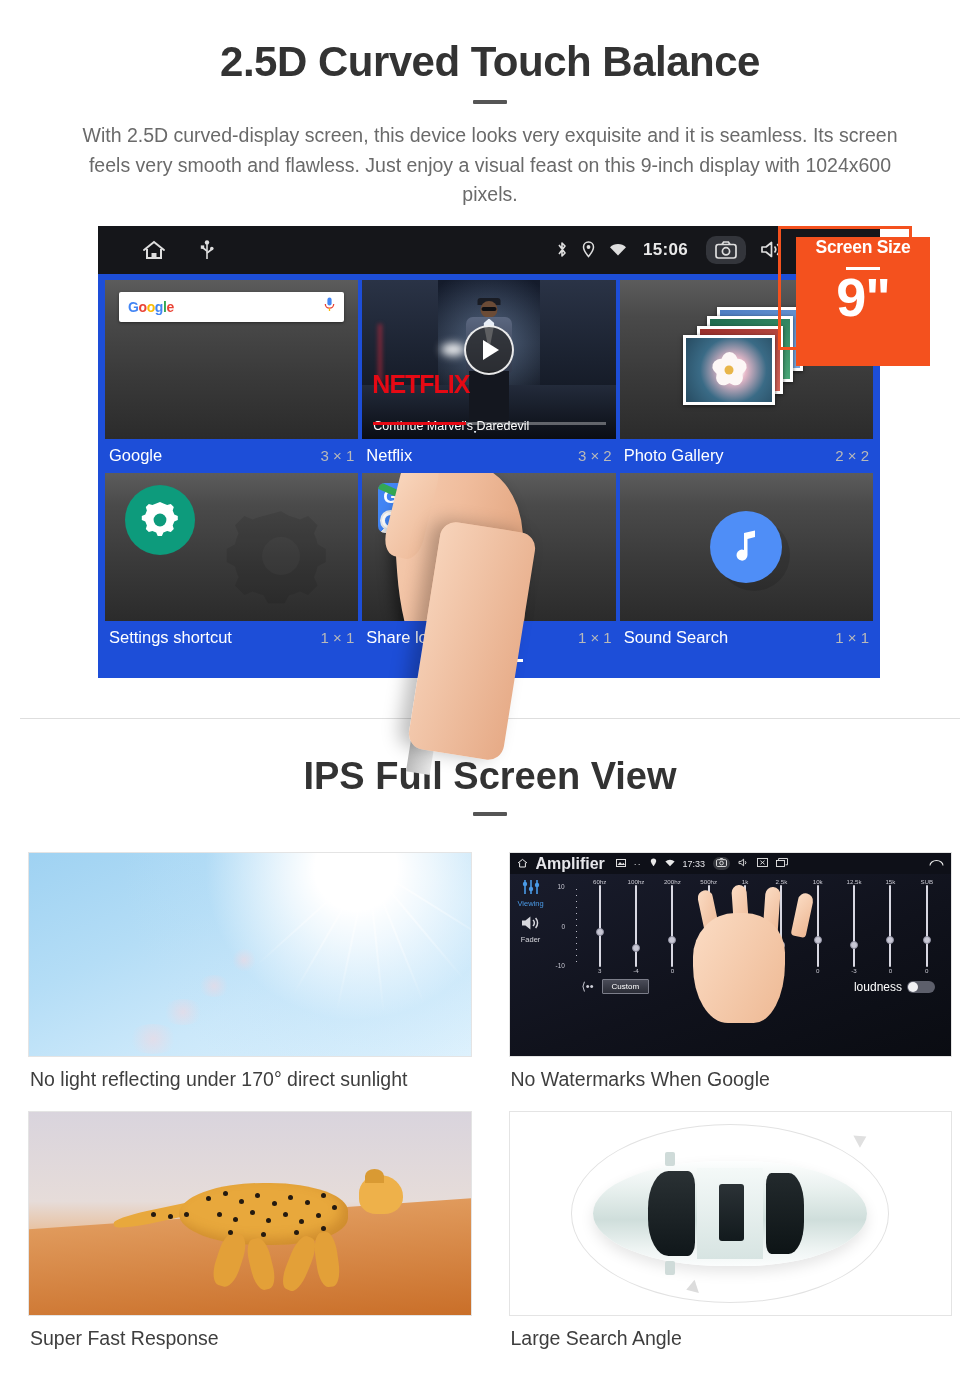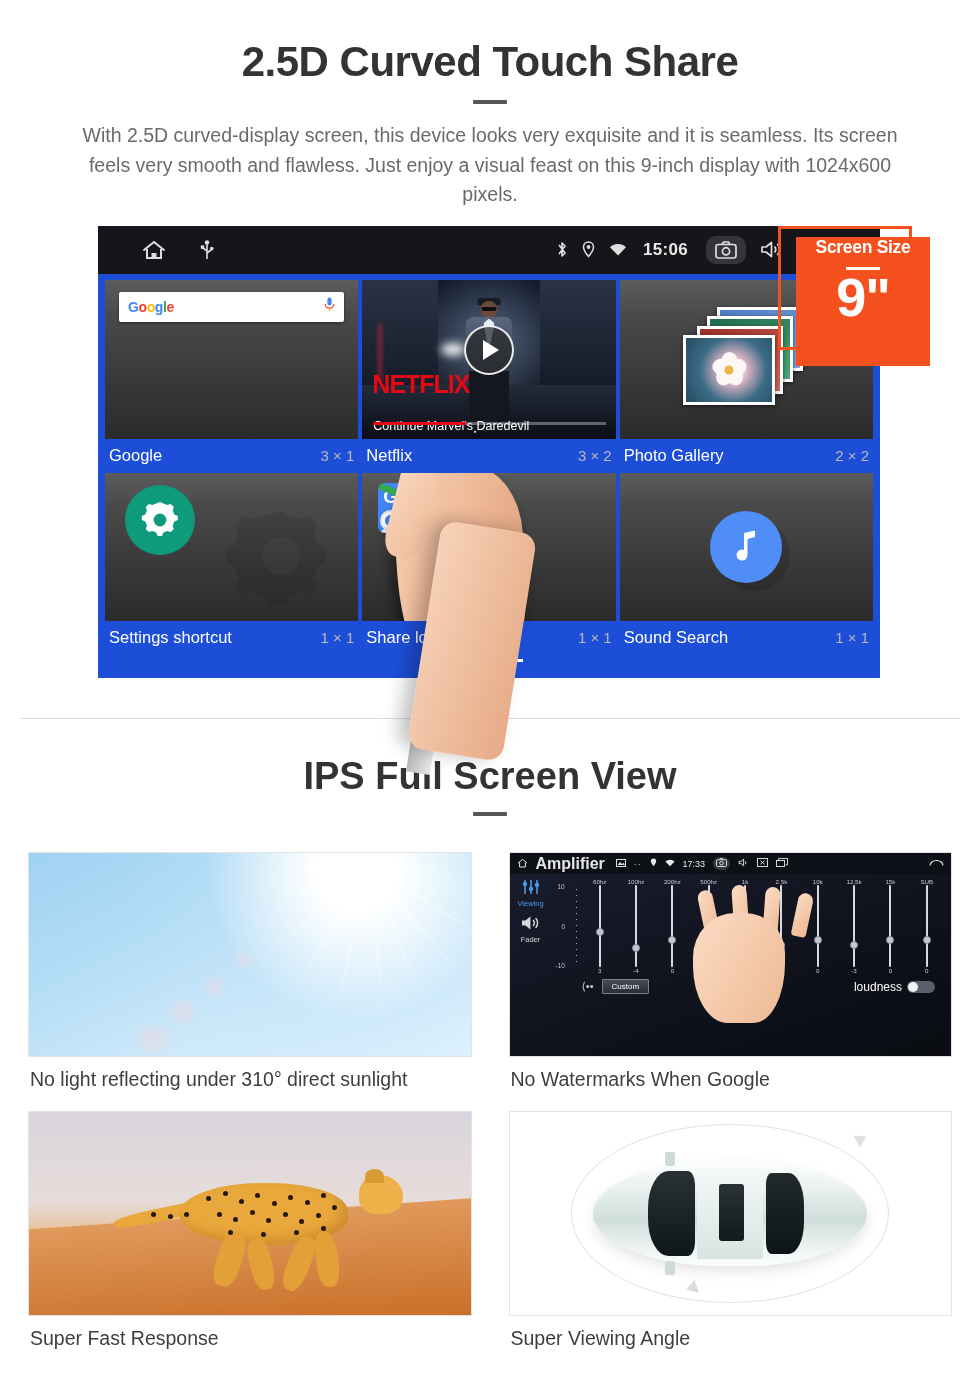--- a/index.html
+++ b/index.html
@@ -472,21 +472,21 @@
     background: linear-gradient(180deg,#232a2d,#0d1416);
     border-radius: 14% 40% 40% 14%;
   }
   .mirror { position: absolute; width: 4%; height: 13%; background: #cfdbd9; border-radius: 2px; }
 </style>
 </head>
 <body>
 
 <div class="sec1">
 
-  <div class="title">2.5D Curved Touch Share</div>
+  <div class="title">2.5D Curved Touch Balance</div>
   <div class="title-rule"></div>
   <div class="subtitle">With 2.5D curved-display screen, this device looks very exquisite and it is seamless. Its screen feels very smooth and flawless. Just enjoy a visual feast on this 9-inch display with 1024x600 pixels.</div>
 
   <div class="device-wrap">
 
     <div class="android">
 
       <div class="statusbar">
         <div class="sb-left">
           <span class="sb-ico">
@@ -716,21 +716,21 @@
         <div class="ray" style="transform:rotate(-22deg)"></div>
         <div class="ray" style="transform:rotate(-6deg)"></div>
         <div class="ray" style="transform:rotate(12deg)"></div>
         <div class="ray" style="transform:rotate(30deg)"></div>
         <div class="ray" style="transform:rotate(48deg)"></div>
         <div class="flare" style="left:46%;top:47%;width:24px;height:24px"></div>
         <div class="flare" style="left:38%;top:60%;width:34px;height:22px"></div>
         <div class="flare" style="left:30%;top:72%;width:44px;height:26px"></div>
         <div class="flare" style="left:22%;top:84%;width:54px;height:30px"></div>
       </div>
-      <div class="cap">No light reflecting under 310° direct sunlight</div>
+      <div class="cap">No light reflecting under 170° direct sunlight</div>
     </div>
 
     <div class="card">
       <div class="imgbox">
         <div class="amp">
           <div class="amp-bar">
             <span>
               <svg width="11" height="10" viewBox="0 0 11 10">
                   <path d="M1 5 L5.5 1.4 L10 5" stroke="#e9e9e9" stroke-width="1" fill="none"></path>
                   <path d="M2.6 4.6 v4.4 h5.8 v-4.4" stroke="#e9e9e9" stroke-width="1" fill="none"></path>
@@ -953,17 +953,17 @@
         <div class="arrow-b"></div>
         <div class="car">
           <div class="wind-f"></div>
           <div class="roof"></div>
           <div class="sunroof"></div>
           <div class="wind-r"></div>
           <div class="mirror" style="left:26%;top:-8%"></div>
           <div class="mirror" style="left:26%;bottom:-8%"></div>
         </div>
       </div>
-      <div class="cap">Super Viewing Angle</div>
+      <div class="cap">Large Search Angle</div>
     </div>
 
   </div>
 </div>
 
 </body></html>

